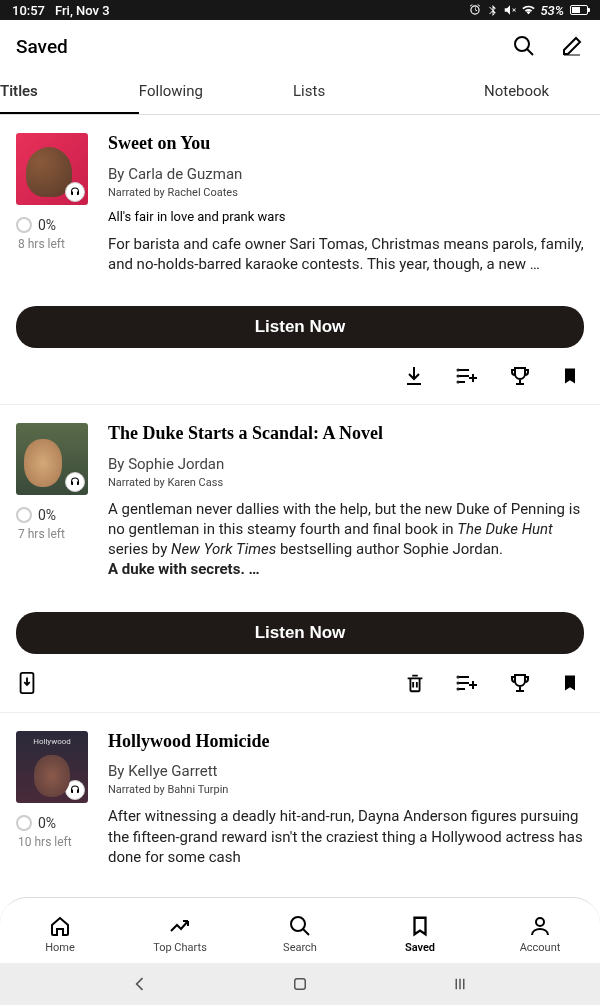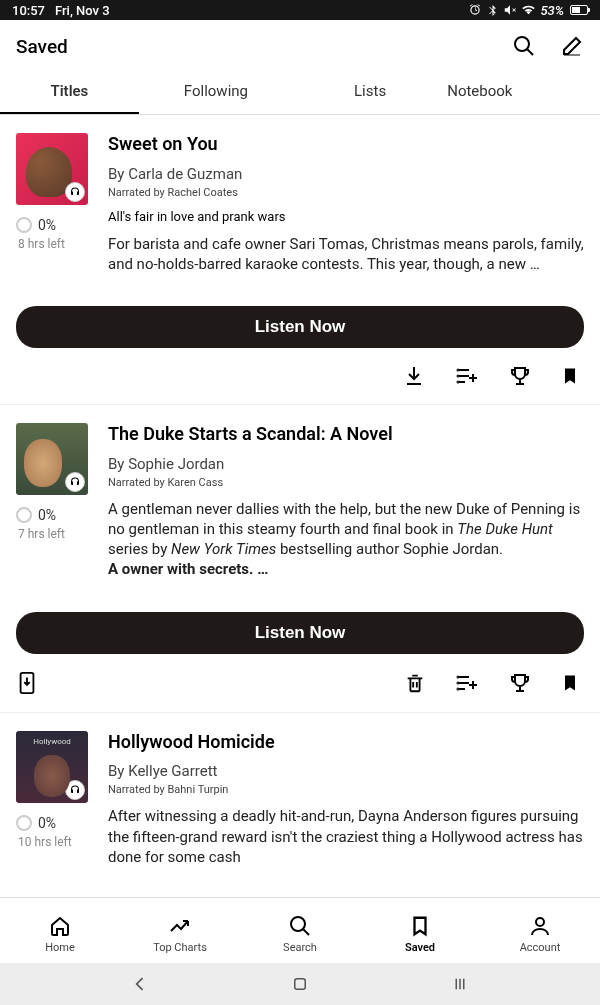--- a/index.html
+++ b/index.html
@@ -5,46 +5,46 @@
 * { margin: 0; padding: 0; box-sizing: border-box; }
 body { font-family: -apple-system, BlinkMacSystemFont, "Segoe UI", Roboto, sans-serif; width: 600px; height: 1005px; background: #fff; color: #000; overflow: hidden; position: relative; }
 .status-bar { height: 20px; background: #171717; color: #fff; display: flex; align-items: center; justify-content: space-between; padding: 0 12px; font-size: 13px; font-weight: 500; }
 .status-left { display: flex; gap: 10px; }
 .status-right { display: flex; align-items: center; gap: 4px; font-style: italic; }
 .header { display: flex; align-items: center; justify-content: space-between; padding: 14px 16px 10px; }
 .header h1 { font-size: 19px; font-weight: 500; }
 .header-actions { display: flex; gap: 24px; }
 .icon-btn { background: none; border: none; cursor: pointer; padding: 0; display: flex; align-items: center; justify-content: center; }
 .tabs { display: flex; border-bottom: 1px solid #ddd; }
-.tab { flex: 1; text-align: center; padding: 14px 0 12px; font-size: 15px; color: #333; cursor: pointer; border-bottom: 2px solid transparent; }
+.tab { flex: 1; text-align: left; padding: 14px 0 12px; font-size: 15px; color: #333; cursor: pointer; border-bottom: 2px solid transparent; }
 .tab.active { font-weight: 600; border-bottom: 2px solid #000; }
 .tab:first-child { flex: 0.9; }
-.tab:last-child { flex: 0.9; text-align: left; padding-right: 14px; }
+.tab:last-child { flex: 0.9; text-align: center; padding-right: 14px; }
 .content { overflow-y: hidden; }
 .book { border-bottom: 1px solid #eee; padding: 18px 16px 16px; }
 .book-top { display: flex; gap: 14px; }
 .cover-col { width: 78px; flex-shrink: 0; }
 .cover { width: 72px; height: 72px; border-radius: 3px; position: relative; background: #333; overflow: hidden; }
 .cover-badge { position: absolute; right: 3px; bottom: 3px; width: 20px; height: 20px; background: #fff; border-radius: 50%; display: flex; align-items: center; justify-content: center; border: 1px solid #ccc; }
 .progress-row { display: flex; align-items: center; gap: 6px; margin-top: 12px; }
 .progress-circle { width: 16px; height: 16px; border: 2px solid #ccc; border-radius: 50%; }
 .progress-pct { font-size: 14px; color: #333; }
 .time-left { font-size: 12px; color: #888; margin-top: 4px; margin-left: 2px; }
 .book-info { flex: 1; min-width: 0; }
-.book-title { font-size: 18px; font-weight: 600; margin-bottom: 10px; line-height: 1.2; }
+.book-title { font-size: 18px; font-weight: 600; margin-bottom: 10px; line-height: 1.2; font-family: Liberation Serif, serif; }
 .book-author { font-size: 15px; color: #444; margin-bottom: 3px; }
 .book-narrator { font-size: 11px; color: #444; margin-bottom: 10px; }
 .book-tagline { font-size: 13px; color: #000; margin-bottom: 10px; }
 .book-desc { font-size: 15px; color: #222; line-height: 1.35; }
 .listen-btn { display: block; width: 100%; background: #1f1a18; color: #fff; border: none; border-radius: 20px; padding: 11px 0; font-size: 17px; font-weight: 600; margin-top: 32px; cursor: pointer; }
 .action-row { display: flex; justify-content: flex-end; gap: 28px; margin-top: 16px; align-items: center; padding-right: 4px; }
 .action-row.with-left { justify-content: space-between; }
 .action-left { display: flex; gap: 22px; }
 .action-right { display: flex; gap: 28px; align-items: center; }
-.bottom-nav { position: absolute; bottom: 42px; left: 0; right: 0; height: 66px; border-top: 1px solid #ddd; background: #fff; display: flex; }
+.bottom-nav { position: absolute; bottom: 42px; left: 0; right: 0; height: 66px; border-top: 1px solid #ddd; background: #fff; display: flex; border-radius: 27px; }
 .nav-item { flex: 1; display: flex; flex-direction: column; align-items: center; justify-content: center; gap: 3px; cursor: pointer; padding-top: 6px; }
 .nav-item span { font-size: 11px; color: #444; }
 .nav-item.active span { font-weight: 600; color: #000; }
 .sys-nav { position: absolute; bottom: 0; left: 0; right: 0; height: 42px; background: #ededed; display: flex; align-items: center; justify-content: space-around; padding: 0 60px; }
 .cover1 { background: linear-gradient(135deg, #e8315a, #c91e4a); }
 .cover1::before { content: ""; position: absolute; left: 10px; top: 14px; width: 46px; height: 50px; background: radial-gradient(circle at 30% 30%, #8a5a3a, #5a3a2a); border-radius: 50% 50% 40% 40%; }
 .cover2 { background: linear-gradient(180deg, #5a6b4a, #3a4a3a); }
 .cover2::before { content: ""; position: absolute; left: 8px; top: 16px; width: 38px; height: 48px; background: radial-gradient(ellipse, #d4a878, #a87850); border-radius: 45%; }
 .cover3 { background: linear-gradient(180deg, #2a2a3a, #4a2a3a); }
 .cover3::before { content: "Hollywood"; position: absolute; top: 6px; left: 0; right: 0; color: #ddd; font-size: 8px; text-align: center; }
@@ -178,21 +178,21 @@
         <div class="progress-row">
           <div class="progress-circle"></div>
           <span class="progress-pct">0%</span>
         </div>
         <div class="time-left">7 hrs left</div>
       </div>
       <div class="book-info">
         <div class="book-title">The Duke Starts a Scandal: A Novel</div>
         <div class="book-author">By Sophie Jordan</div>
         <div class="book-narrator">Narrated by Karen Cass</div>
-        <div class="book-desc">A gentleman never dallies with the help, but the new Duke of Penning is no gentleman in this steamy fourth and final book in <i>The Duke Hunt</i> series by <i>New York Times</i> bestselling author Sophie Jordan.<br><b>A owner with secrets. …</b></div>
+        <div class="book-desc">A gentleman never dallies with the help, but the new Duke of Penning is no gentleman in this steamy fourth and final book in <i>The Duke Hunt</i> series by <i>New York Times</i> bestselling author Sophie Jordan.<br><b>A duke with secrets. …</b></div>
       </div>
     </div>
     <button class="listen-btn">Listen Now</button>
     <div class="action-row with-left">
       <div class="action-left">
         <button class="icon-btn">
             <svg width="22" height="26" viewBox="0 0 24 28" fill="none" stroke="#000" stroke-width="2">
               <rect x="5" y="3" width="14" height="22" rx="2"></rect>
               <path d="M12 8v8m-3-3l3 3 3-3"></path>
             </svg>

